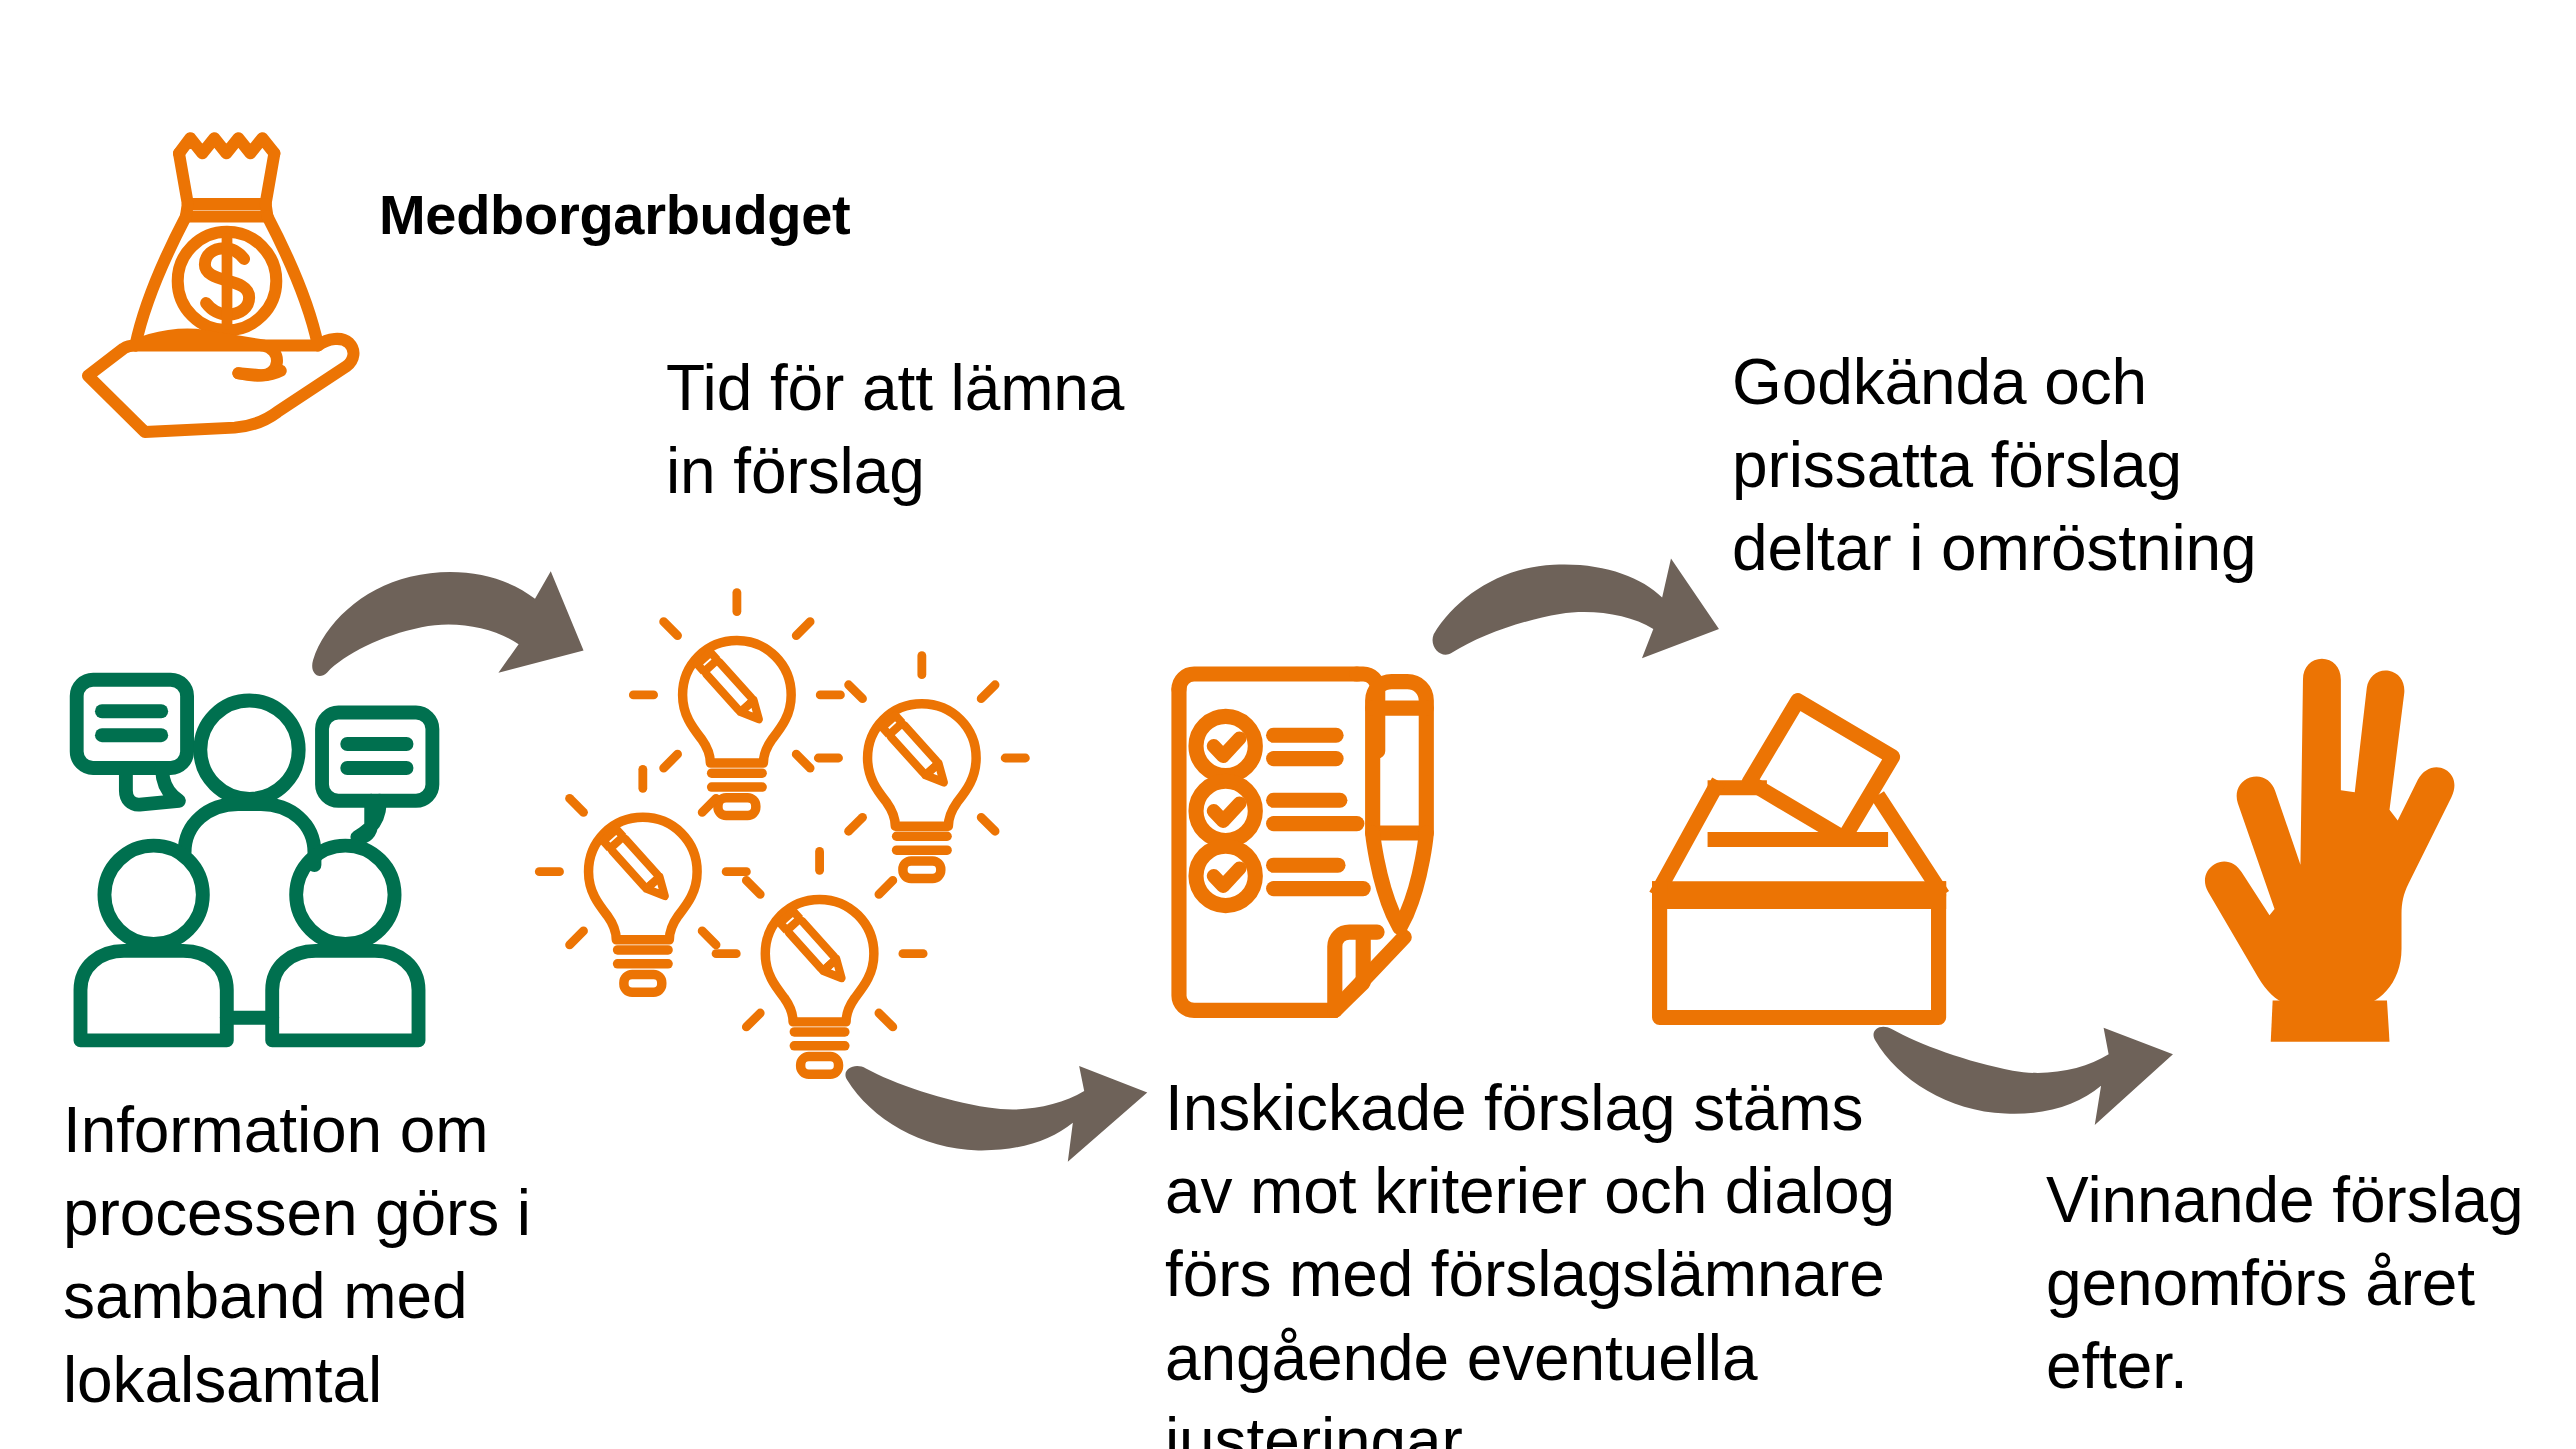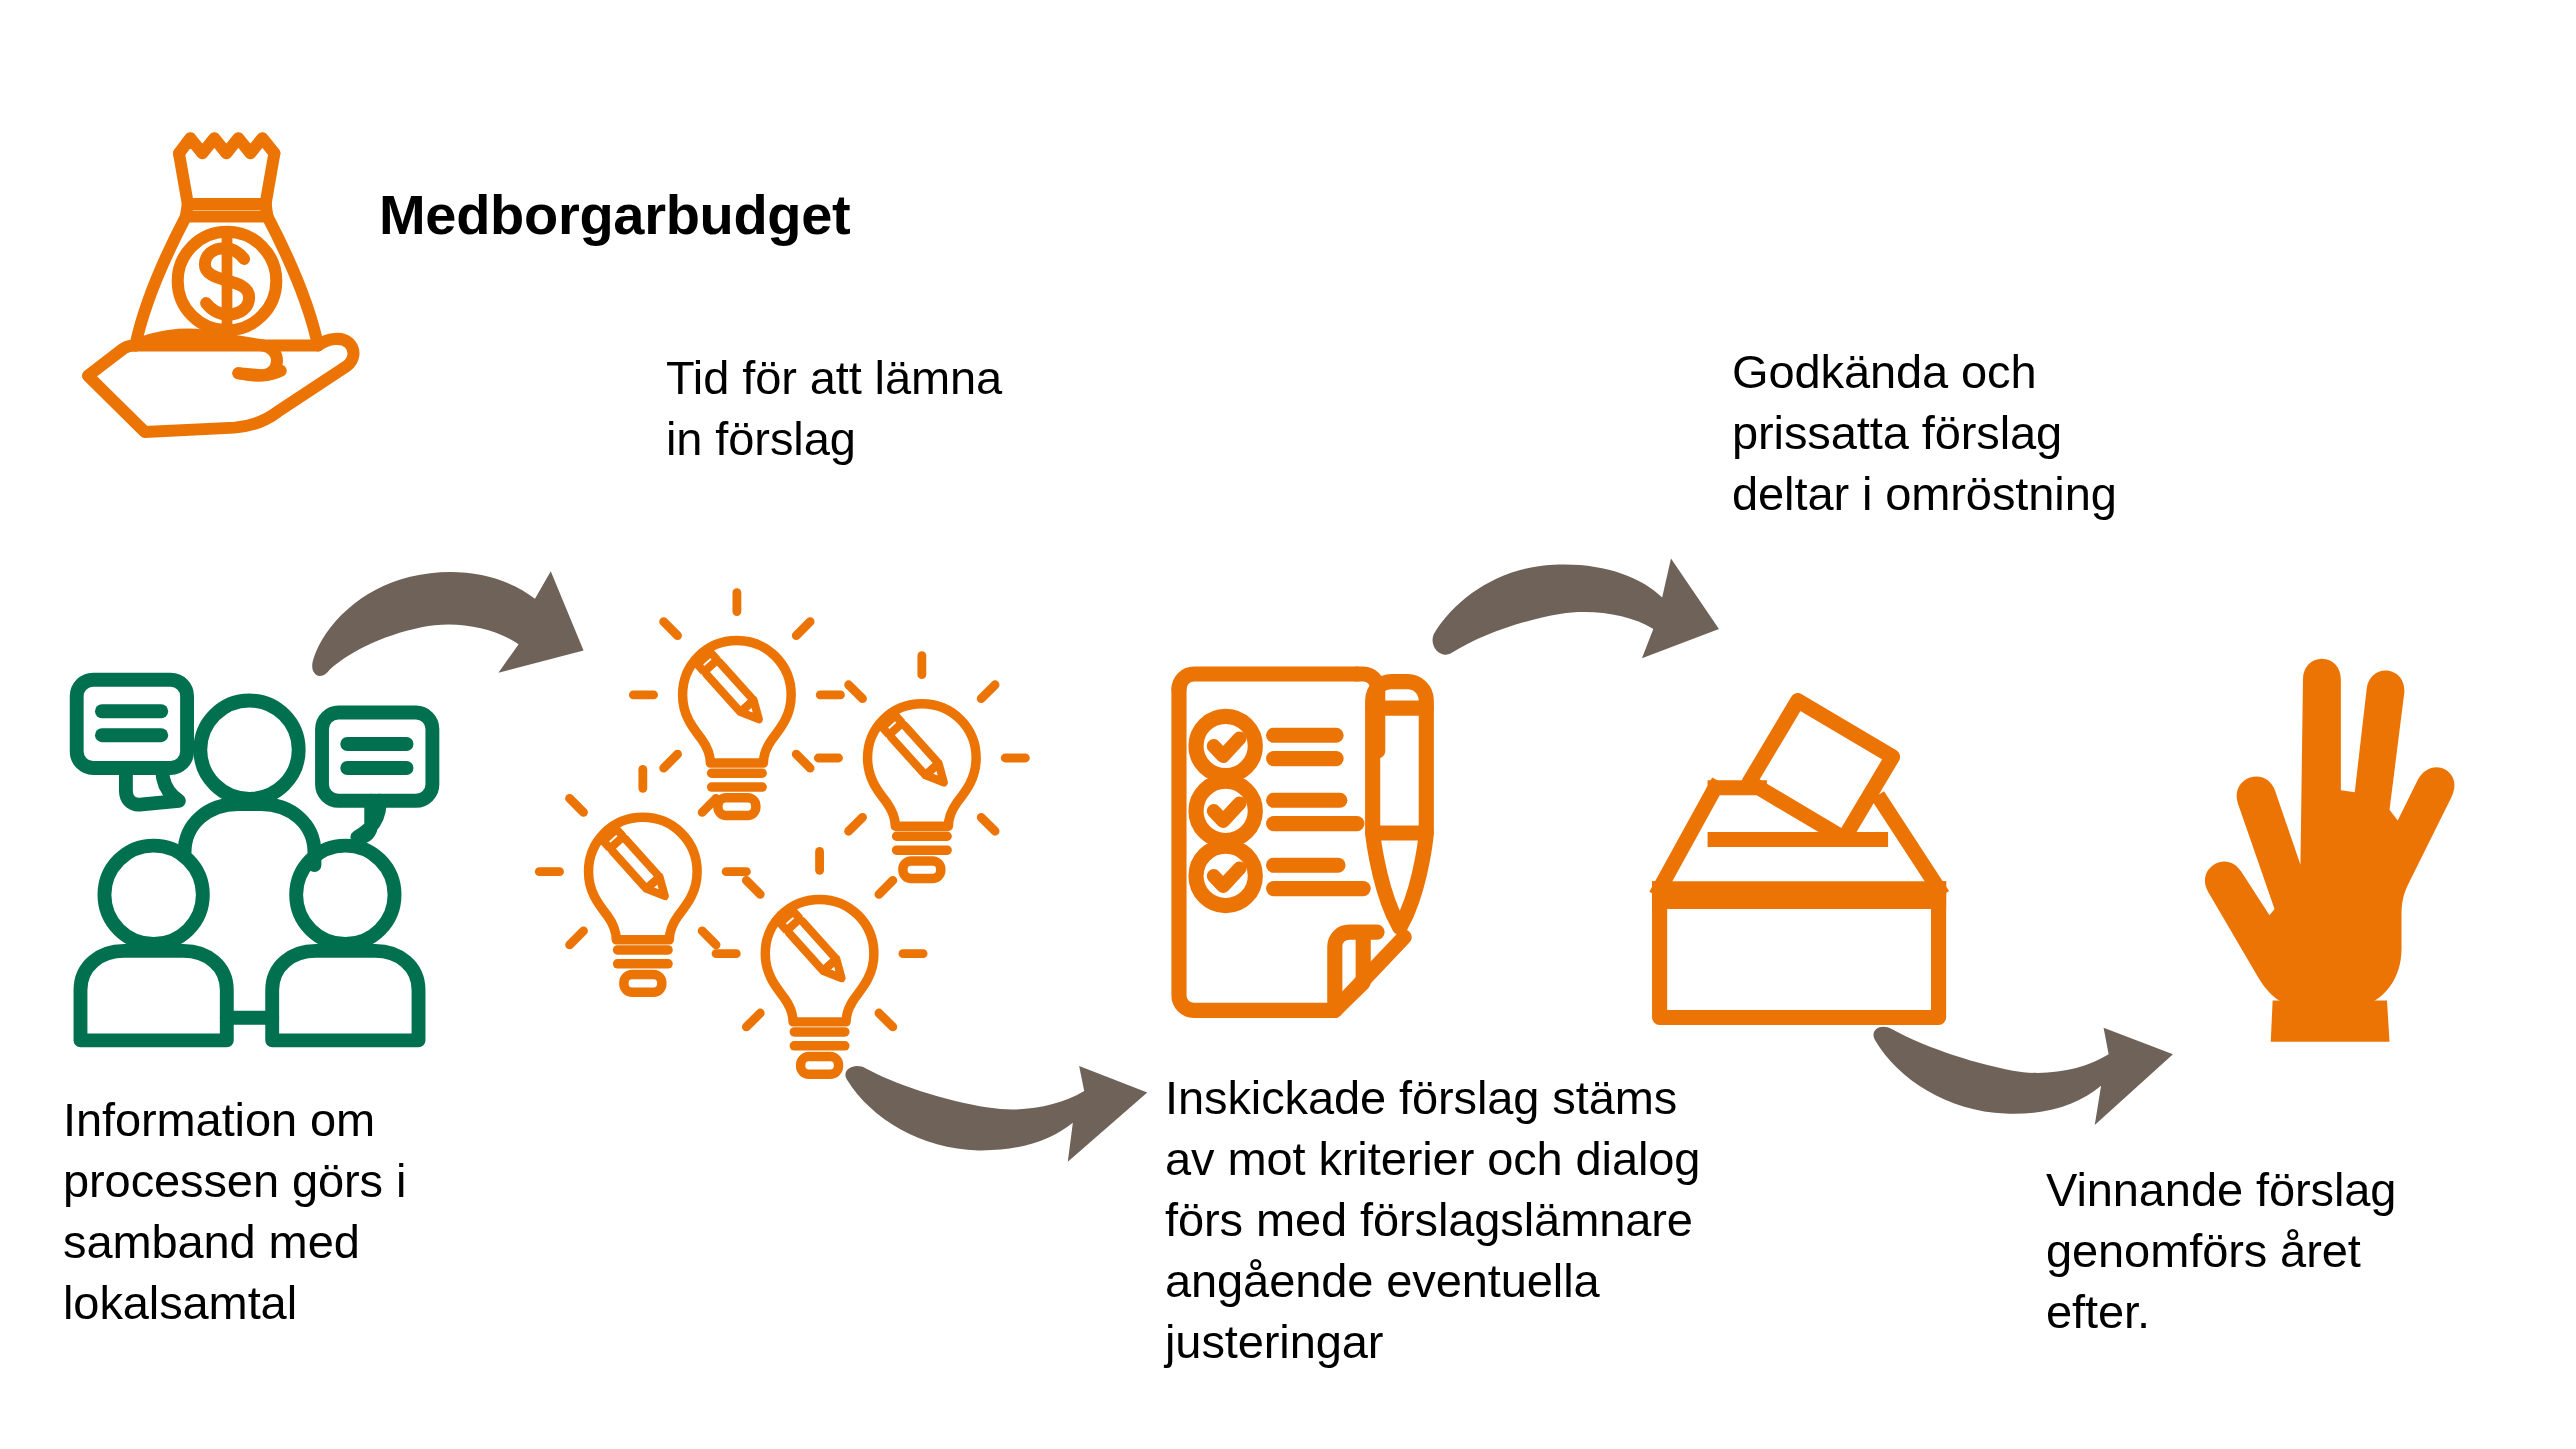--- a/index.html
+++ b/index.html
@@ -19,21 +19,21 @@
     position: absolute;
     left: 0; top: 0;
     width: 2576px;
     height: 1324px;
   }
   .abs { position: absolute; }
 
   
   .caption {
     font-family: "Liberation Sans", "DejaVu Sans", sans-serif;
-    font-size: 47px;
+    font-size: 64px;
     line-height: 1.30;
     color: #000000;
     font-weight: 400;
     letter-spacing: -0.1px;
     white-space: pre-line;
   }
   .title {
     font-family: "Liberation Sans", "DejaVu Sans", sans-serif;
     font-size: 56px;
     font-weight: 700;

